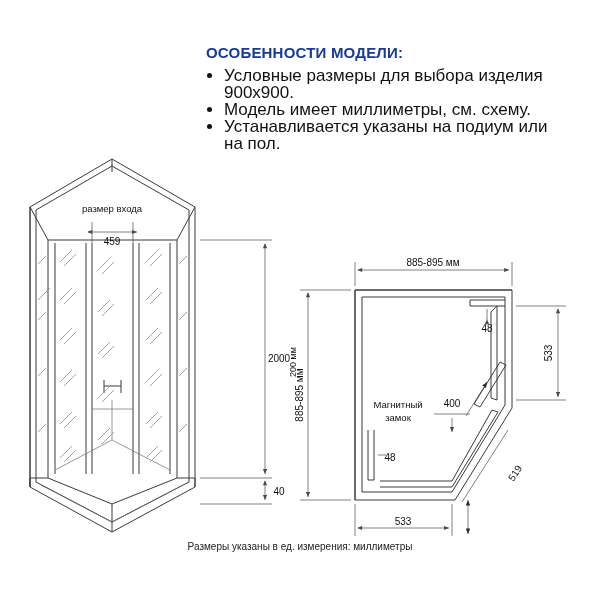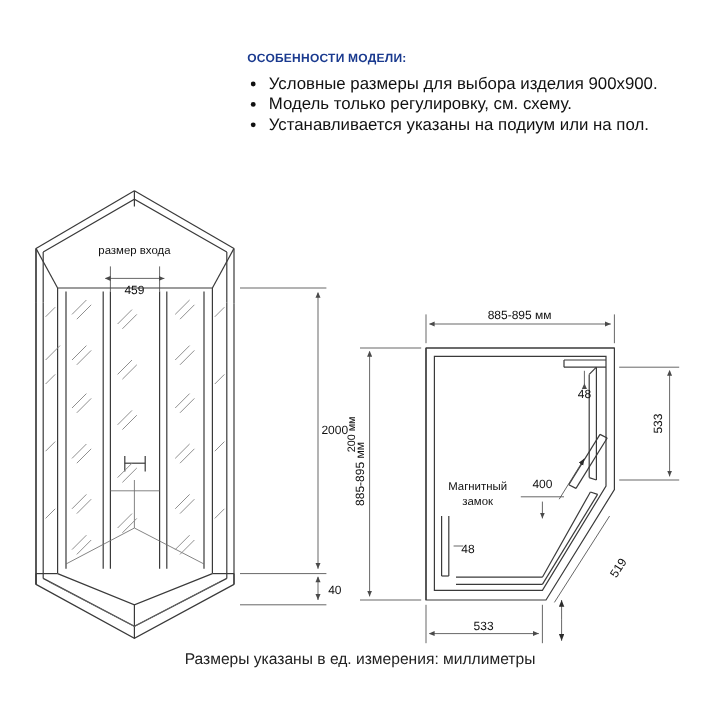--- a/index.html
+++ b/index.html
@@ -11,34 +11,34 @@
     position:relative;
     overflow:hidden;
   }
   .page{position:relative;width:600px;height:600px;}
 
   
   .features{
     position:absolute;left:206px;top:44px;width:360px;
   }
   .features-title{
-    font-size:10px;font-weight:bold;color:#1a3a8f;
+    font-size:15px;font-weight:bold;color:#1a3a8f;
     letter-spacing:.2px;margin:0 0 6px 0;
   }
   .features ul{
     margin:0;padding-left:18px;list-style:disc;
   }
   .features li{
-    font-size:14px;line-height:17px;color:#111;
+    font-size:17px;line-height:17px;color:#111;
   }
 
   
   .footer-note{
     position:absolute;left:0;top:541px;width:600px;text-align:center;
-    font-size:13px;color:#222;
+    font-size:10px;color:#222;
   }
 
   
   svg.canvas{position:absolute;left:0;top:0;}
   .ln{stroke:#3a3a3a;stroke-width:1;fill:none;}
   .ln-thin{stroke:#6d6d6d;stroke-width:.7;fill:none;}
   .hatch{stroke:#8a8a8a;stroke-width:.8;fill:none;}
   .dim{stroke:#4a4a4a;stroke-width:.7;fill:none;}
   .dimtxt{font-family:"Liberation Sans",sans-serif;font-size:10px;fill:#111;}
   .dimtxt-s{font-family:"Liberation Sans",sans-serif;font-size:9px;fill:#111;}
@@ -46,21 +46,21 @@
 </style>
 </head>
 <body>
 
 <div class="page">
 
   <div class="features">
     <div class="features-title">ОСОБЕННОСТИ МОДЕЛИ:</div>
     <ul>
       <li>Условные размеры для выбора изделия 900х900.</li>
-      <li>Модель только регулировку, см. схему.</li>
+      <li>Модель имеет миллиметры, см. схему.</li>
       <li>Устанавливается указаны на подиум или на пол.</li>
     </ul>
   </div>
 
   <svg class="canvas" width="600" height="600" viewBox="0 0 600 600">
     <defs>
       <marker id="ar" markerWidth="8" markerHeight="8" refX="7" refY="3" orient="auto">
         <path d="M0,0 L7,3 L0,6 z" fill="#4a4a4a"></path>
       </marker>
       <marker id="arS" markerWidth="8" markerHeight="8" refX="1" refY="3" orient="auto">

